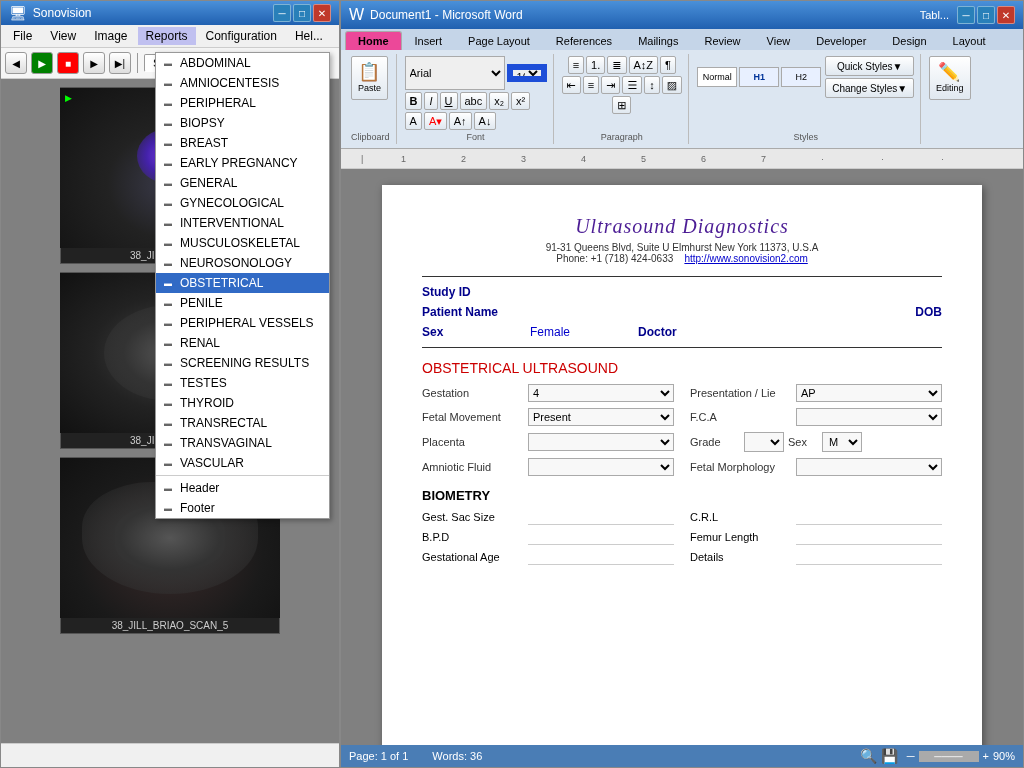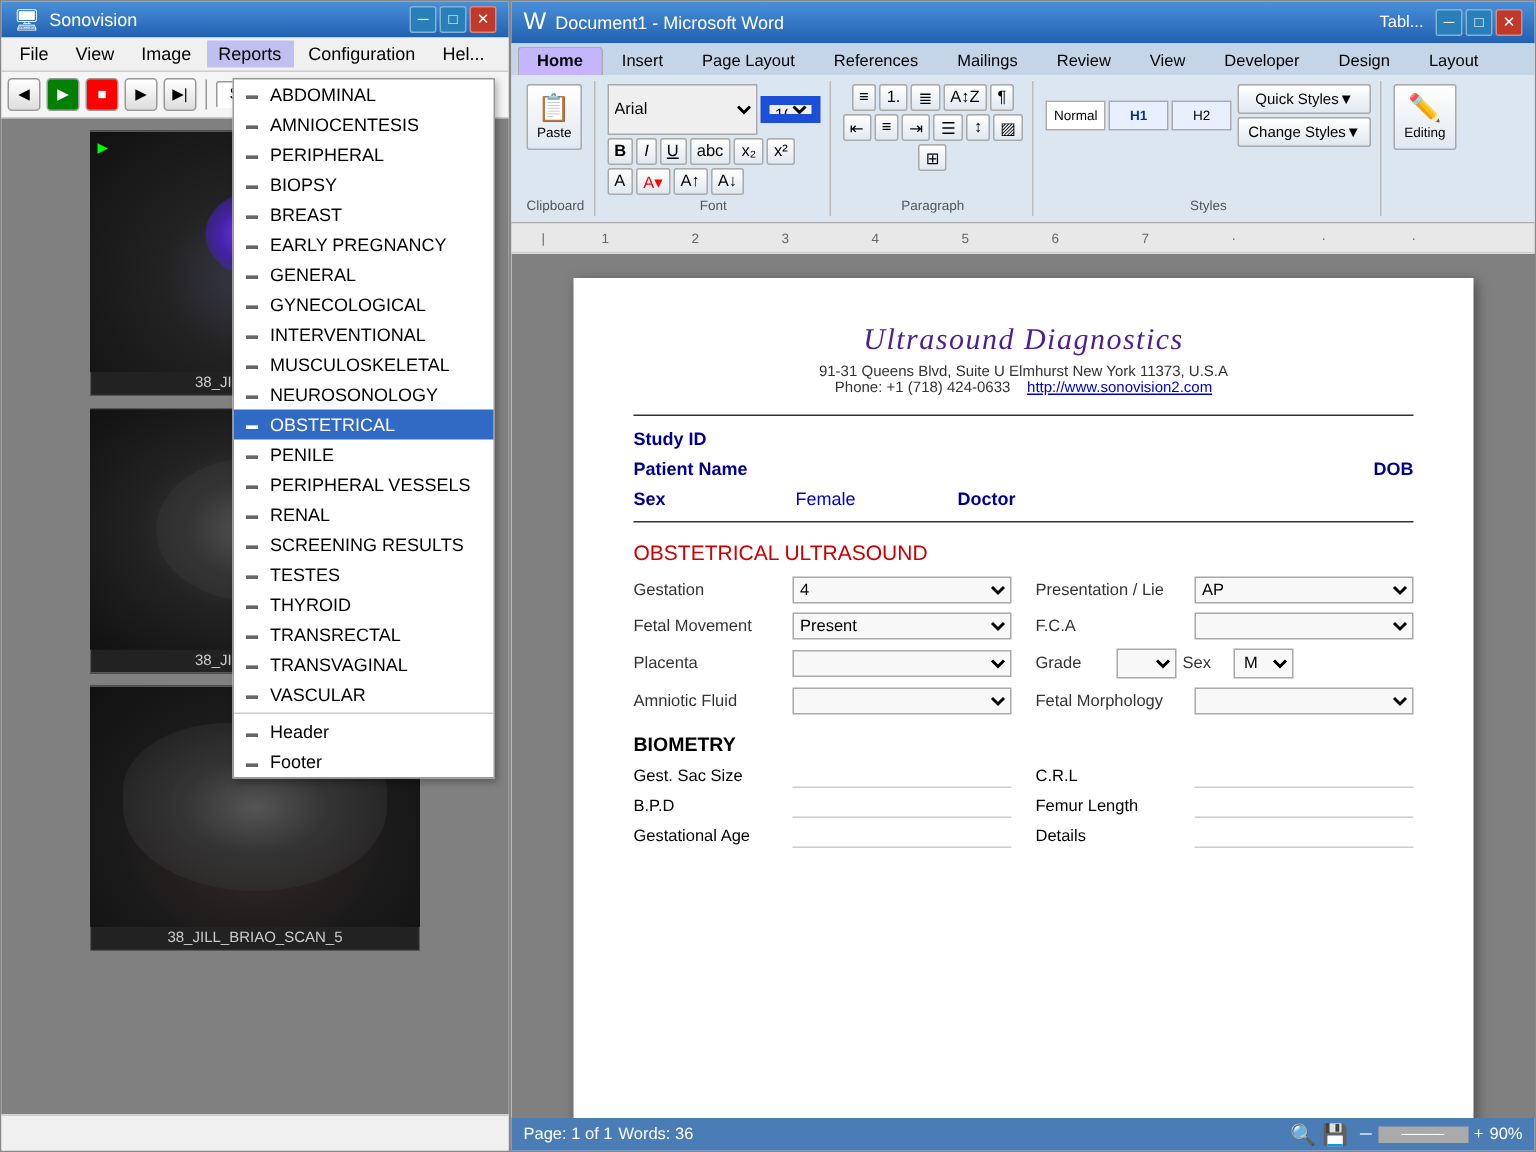--- a/index.html
+++ b/index.html
@@ -230,21 +230,21 @@
     .ribbon-tab {
       padding: 3px 12px;
       font-size: 11px;
       cursor: pointer;
       border: 1px solid transparent;
       border-bottom: none;
       background: transparent;
       border-radius: 3px 3px 0 0;
     }
     .ribbon-tab.active {
-      background: #c4b5fd;
+      background: #ec4899;
       border-color: #aaa;
       border-bottom-color: #dce6f1;
       font-weight: bold;
     }
 
     #ribbon-content {
       background: #dce6f1;
       padding: 4px;
       display: flex;
       gap: 2px;
@@ -477,21 +477,21 @@
     }
 
     #word-statusbar {
       height: 22px;
       background: #4a7db5;
       color: white;
       display: flex;
       align-items: center;
       padding: 0 8px;
       font-size: 11px;
-      gap: 4px;
+      gap: 24px;
     }
 
     .status-item {
       font-size: 11px;
       color: white;
     }
 
     .status-right {
       margin-left: auto;
       display: flex;

